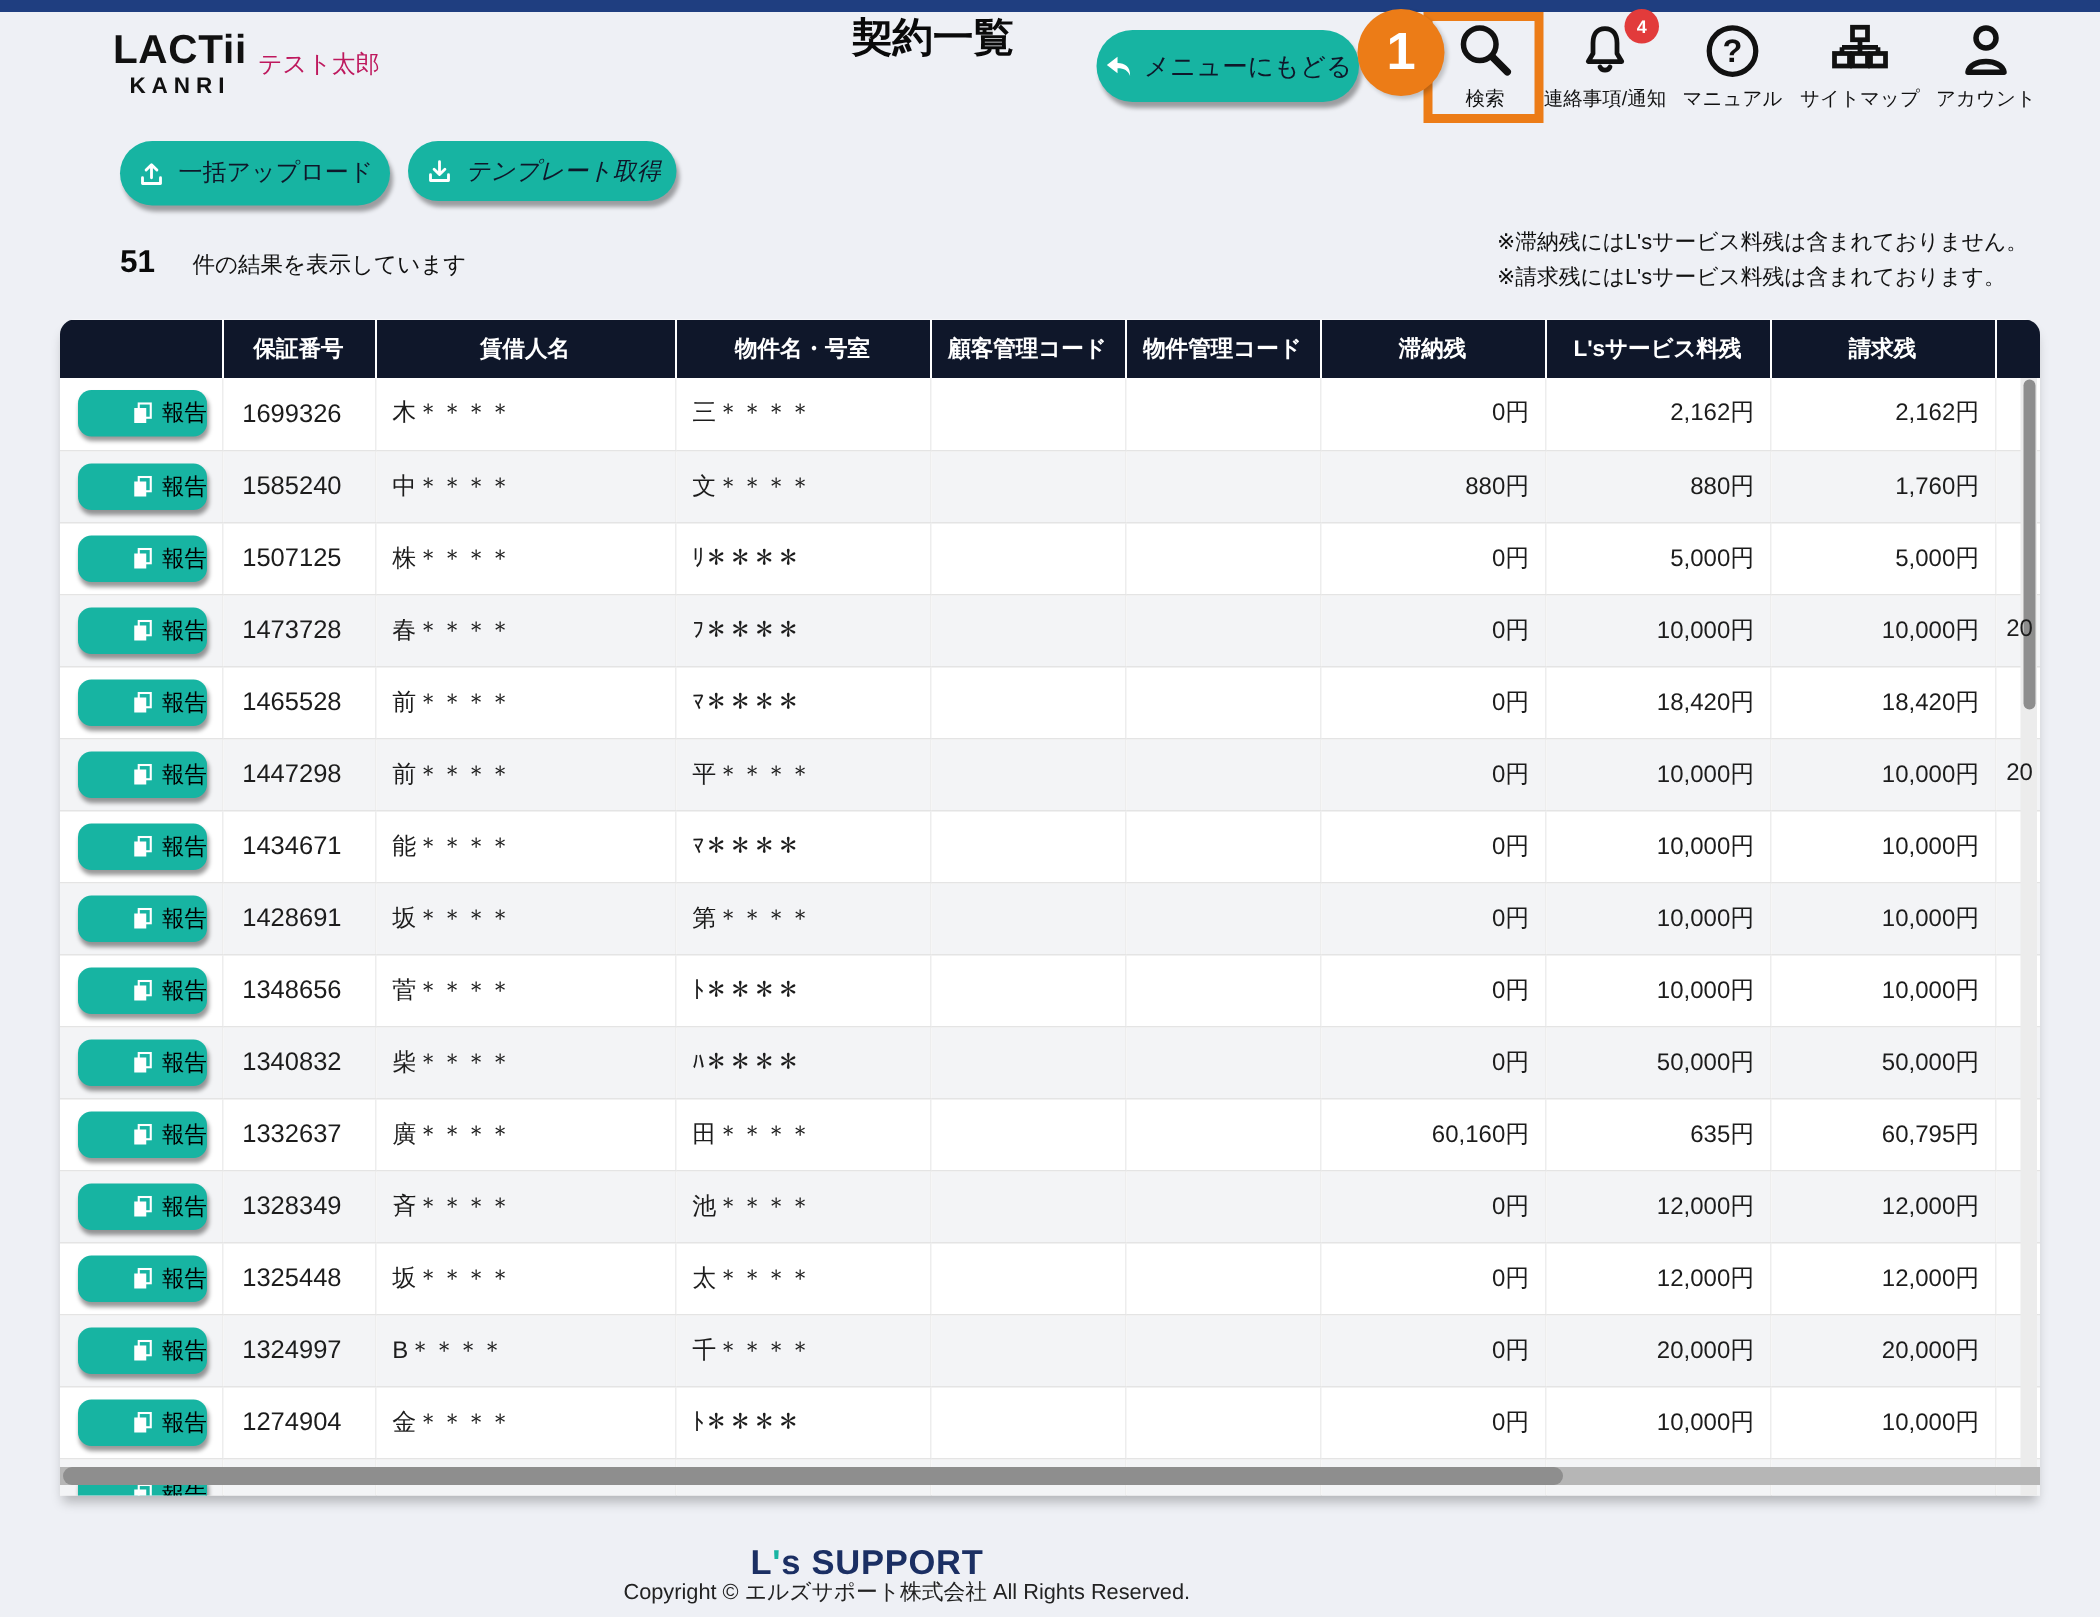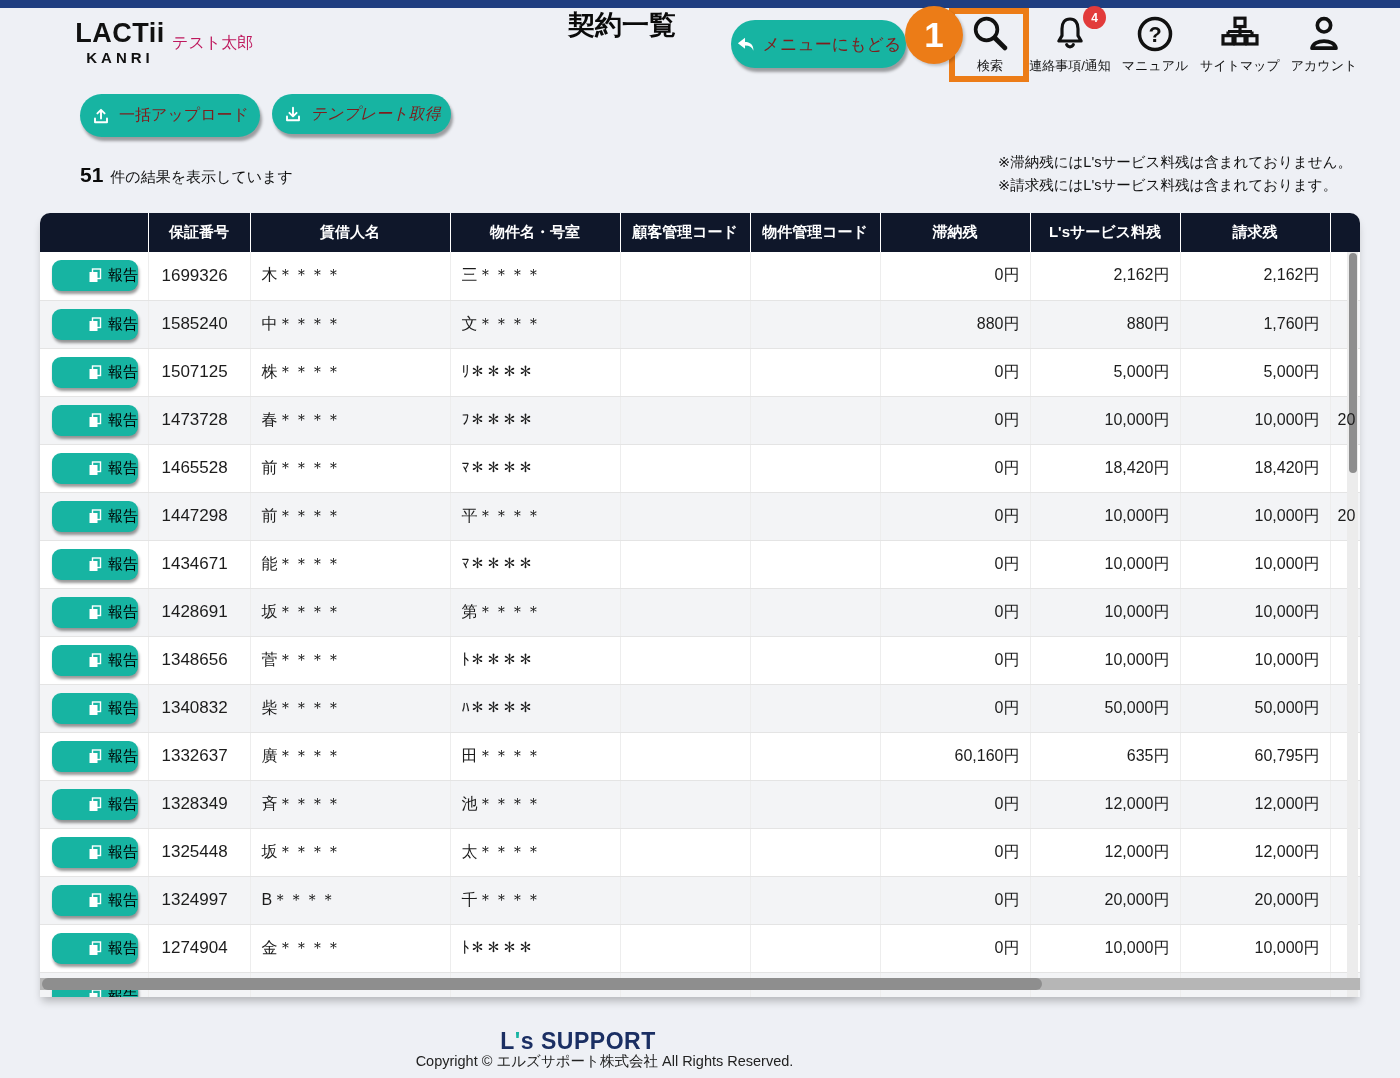--- a/index.html
+++ b/index.html
@@ -15,21 +15,21 @@
 
   
   .logo { position:absolute; left:75px; top:18px; width:90px; text-align:center; }
   .logo-main { font-size:27px; font-weight:bold; letter-spacing:0.5px; color:#111; line-height:30px; }
   .logo-sub { font-size:15px; font-weight:bold; letter-spacing:4px; color:#111; margin-top:1px; }
   .username { position:absolute; left:172px; top:33px; font-size:16px; color:#be185d; }
 
   .page-title { position:absolute; left:522px; top:9px; width:200px; text-align:center;
     font-size:27px; font-weight:bold; color:#0a0a0a; line-height:33px; }
 
-  .btn-teal { background:#17b4a2; color:#7f1d1d; border:none; cursor:pointer;
+  .btn-teal { background:#17b4a2; color:#0f172a; border:none; cursor:pointer;
     display:flex; align-items:center; justify-content:center; gap:8px;
     box-shadow:2px 4px 3px rgba(0,0,0,0.35);text-align:center; }
   .back-btn { position:absolute; left:731px; top:20px; width:175px; height:48px;
     border-radius:24px; font-size:17px; }
 
   .nav-item { position:absolute; top:12px; text-align:center; cursor:pointer; }
   .nav-item .ic { height:42px; display:flex; align-items:flex-end; justify-content:center; }
   .nav-label { font-size:13px; color:#111; margin-top:3px; white-space:nowrap; }
   .nav-search { left:955px; width:70px; }
   .nav-bell { left:1015px; width:110px; }
@@ -45,21 +45,21 @@
     border:6px solid #ec7c17; z-index:29; pointer-events:none; }
   .step-circle { position:absolute; left:905px; top:6px; width:58px; height:58px; border-radius:50%;
     background:#ec7c17; color:#fff; font-size:35px; font-weight:bold; z-index:30;
     display:flex; align-items:center; justify-content:center;
     box-shadow:2px 2px 3px rgba(0,0,0,0.2); }
 
   
   .upload-btn { position:absolute; left:80px; top:94px; width:180px; height:43px; border-radius:22px; font-size:16px; }
   .template-btn { position:absolute; left:272px; top:94px; width:179px; height:40px; border-radius:22px; font-size:16px;font-style:italic; }
 
-  .results { position:absolute; left:80px; top:163px; display:flex; align-items:baseline; gap:7px; }
+  .results { position:absolute; left:80px; top:163px; display:flex; align-items:baseline; gap:25px; }
   .results-count { font-size:21px; font-weight:bold; color:#0a0a0a; }
   .results-text { font-size:15px; color:#111; }
 
   .notes { position:absolute; right:48px; top:151px; text-align:left; font-size:14.5px; line-height:23px; color:#111; }
 
   
   .table-wrap { position:absolute; left:40px; top:213px; width:1320px; height:784px;
     background:#fff; border-radius:10px 10px 0 0; overflow:hidden;
     box-shadow:0 6px 8px -2px rgba(0,0,0,0.25); }
   table { border-collapse:collapse; table-layout:fixed; width:1320px; }

